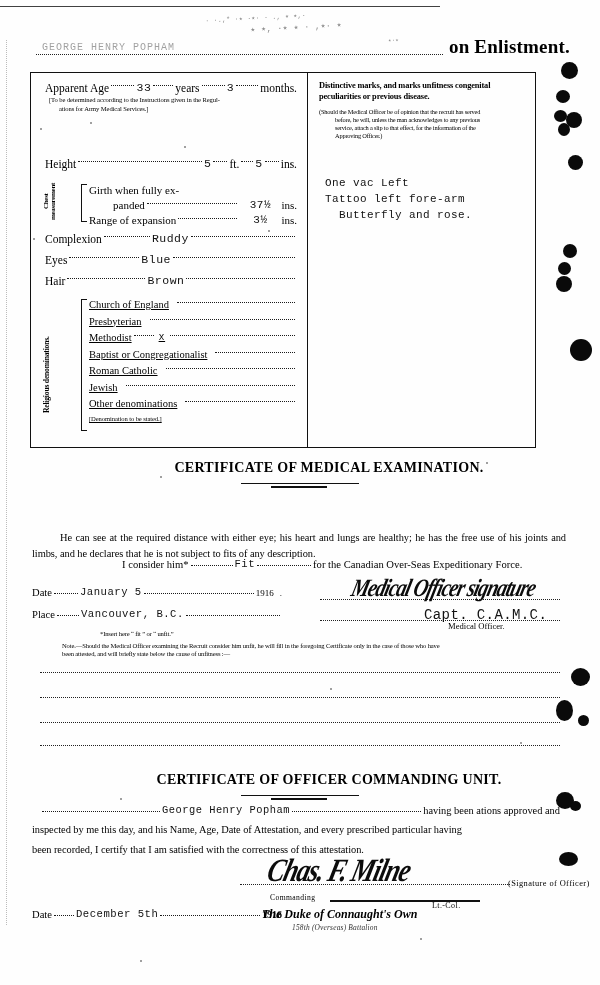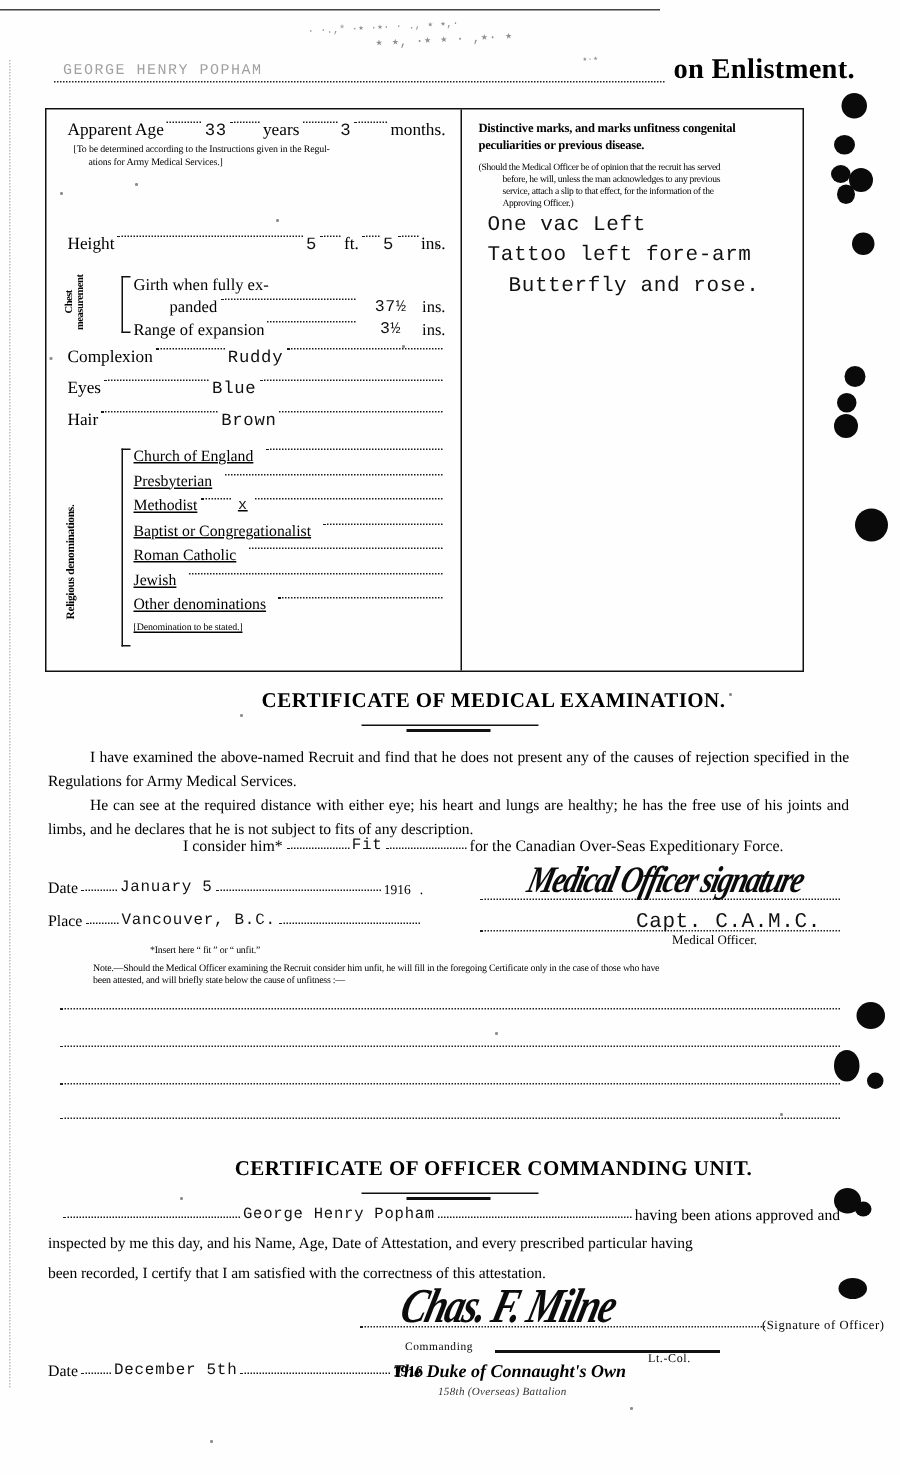--- a/index.html
+++ b/index.html
@@ -53,32 +53,32 @@
     border-bottom:1.4px solid #111;
     box-sizing:border-box;
   }
   .col-div{
     position:absolute;left:276px;top:0;bottom:0;width:0;
     border-left:1.4px solid #111;
   }
   .lcol{position:absolute;left:0;top:0;width:276px;height:100%;box-sizing:border-box;padding:8px 10px 0 14px;}
   .rcol{position:absolute;left:276px;top:0;right:0;height:100%;box-sizing:border-box;padding:8px 10px 0 12px;}
 
-  .fld{font-size:11.5px;display:flex;align-items:flex-start;margin-bottom:2px;}
+  .fld{font-size:11.5px;display:flex;align-items:center;margin-bottom:2px;}
   .note{font-size:6.6px;line-height:1.22;margin:1px 0 0 4px;letter-spacing:-.1px;}
   .note.ind{margin-left:14px;}
 
   .sub{font-size:8.4px;font-weight:700;line-height:1.25;letter-spacing:-.15px;}
   .rnote{font-size:6.4px;line-height:1.25;margin-top:6px;letter-spacing:-.2px;}
   .rnote .ind2{display:block;margin-left:16px;}
 
   .marks{
-    margin-left:6px;
+    margin-top:36px;margin-left:6px;
     font-family:"Liberation Mono", monospace;
-    font-size:14px;line-height:1.45;letter-spacing:.4px;color:#111;
+    font-size:11px;line-height:1.45;letter-spacing:.4px;color:#111;
   }
   .marks .i{padding-left:14px;}
 
   
   .chest{position:relative;margin-top:14px;height:38px;}
   .chest-lab{
     position:absolute;left:-2px;top:-2px;width:34px;height:38px;
     font-size:7px;font-weight:700;line-height:1.05;
     writing-mode:vertical-rl;transform:rotate(180deg);
     text-align:center;letter-spacing:-.3px;
@@ -328,21 +328,20 @@
         <div>One vac Left</div>
         <div>Tattoo left fore-arm</div>
         <div class="i">Butterfly and rose.</div>
       </div>
     </div>
   </div>
 
   <div class="sec-h" style="top:460px;">CERTIFICATE OF MEDICAL EXAMINATION.</div>
   <div class="sec-rule" style="top:483px;"></div>
 
-  <div class="para" style="top:498px;">I have examined the above-named Recruit and find that he does not present any of the causes of rejection specified in the Regulations for Army Medical Services.</div>
   <div class="para" style="top:530px;">He can see at the required distance with either eye; his heart and lungs are healthy; he has the free use of his joints and limbs, and he declares that he is not subject to fits of any description.</div>
 
   <div class="fline" style="left:122px;top:558px;width:424px;">
     <span class="lbl">I consider him*</span>
     <span class="dots" style="max-width:42px;"></span>
     <span class="hw">Fit</span>
     <span class="dots" style="max-width:54px;"></span>
     <span class="lbl">for the Canadian Over-Seas Expeditionary Force.</span>
   </div>
 

